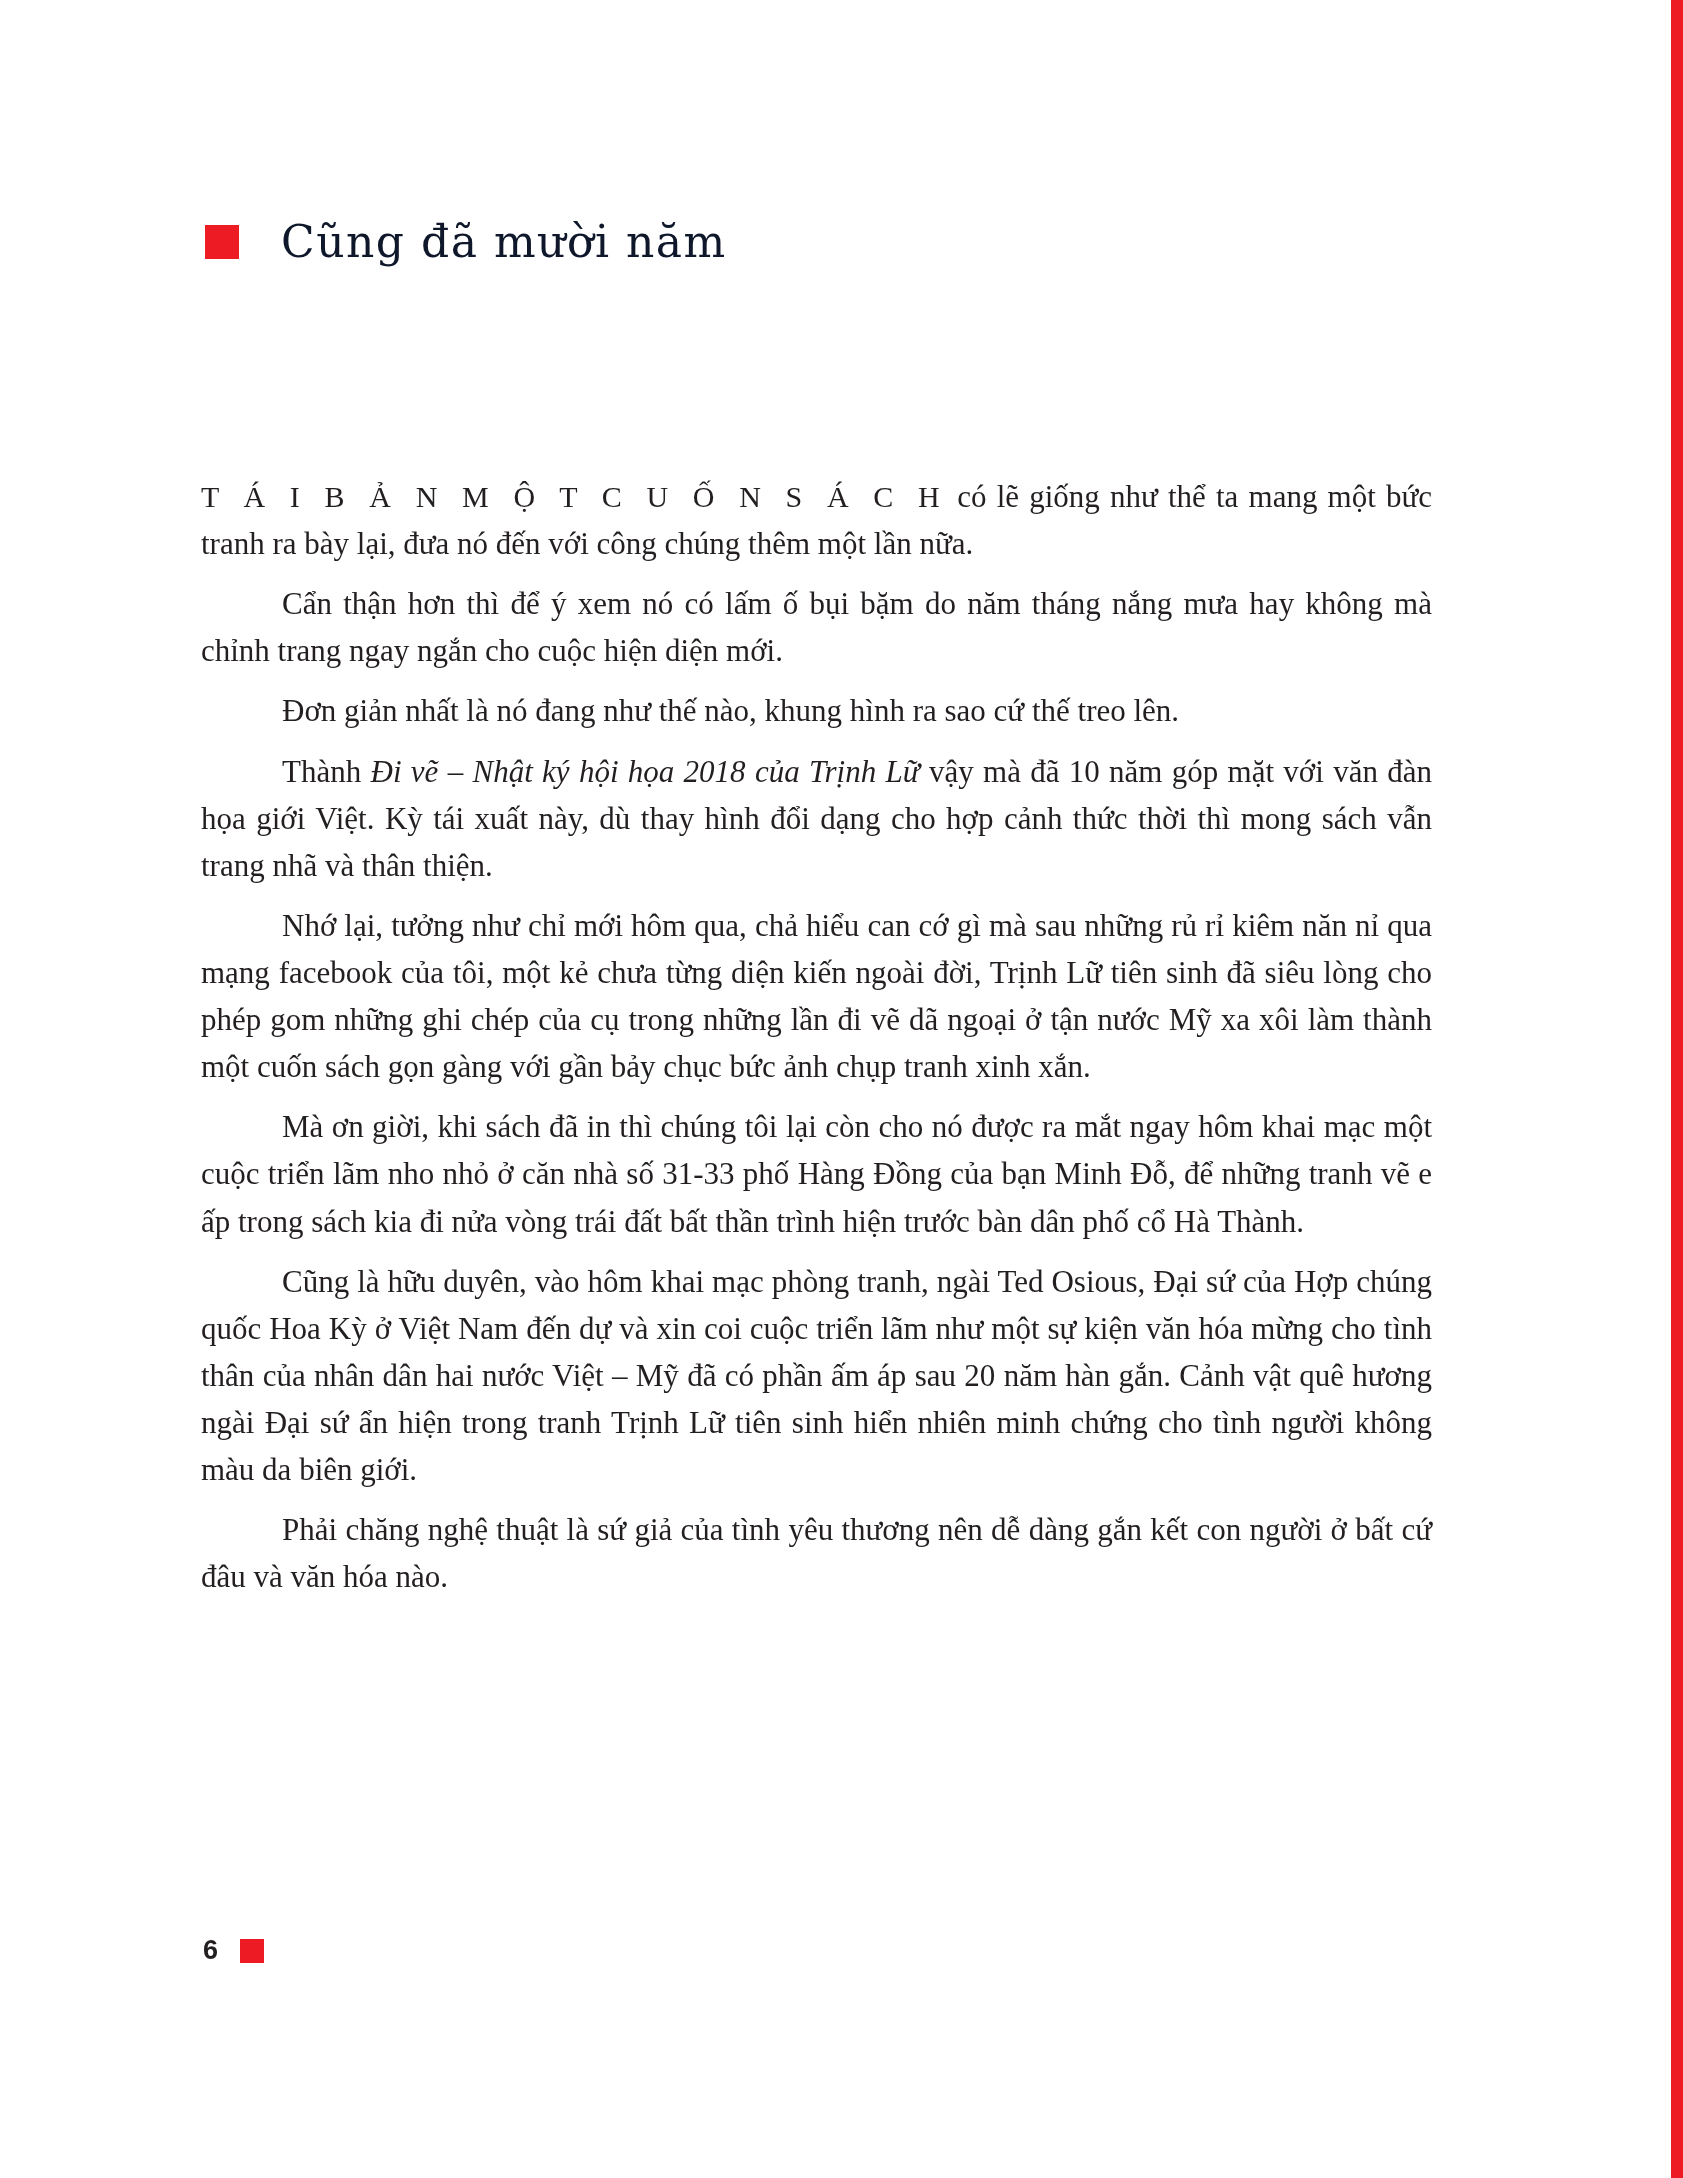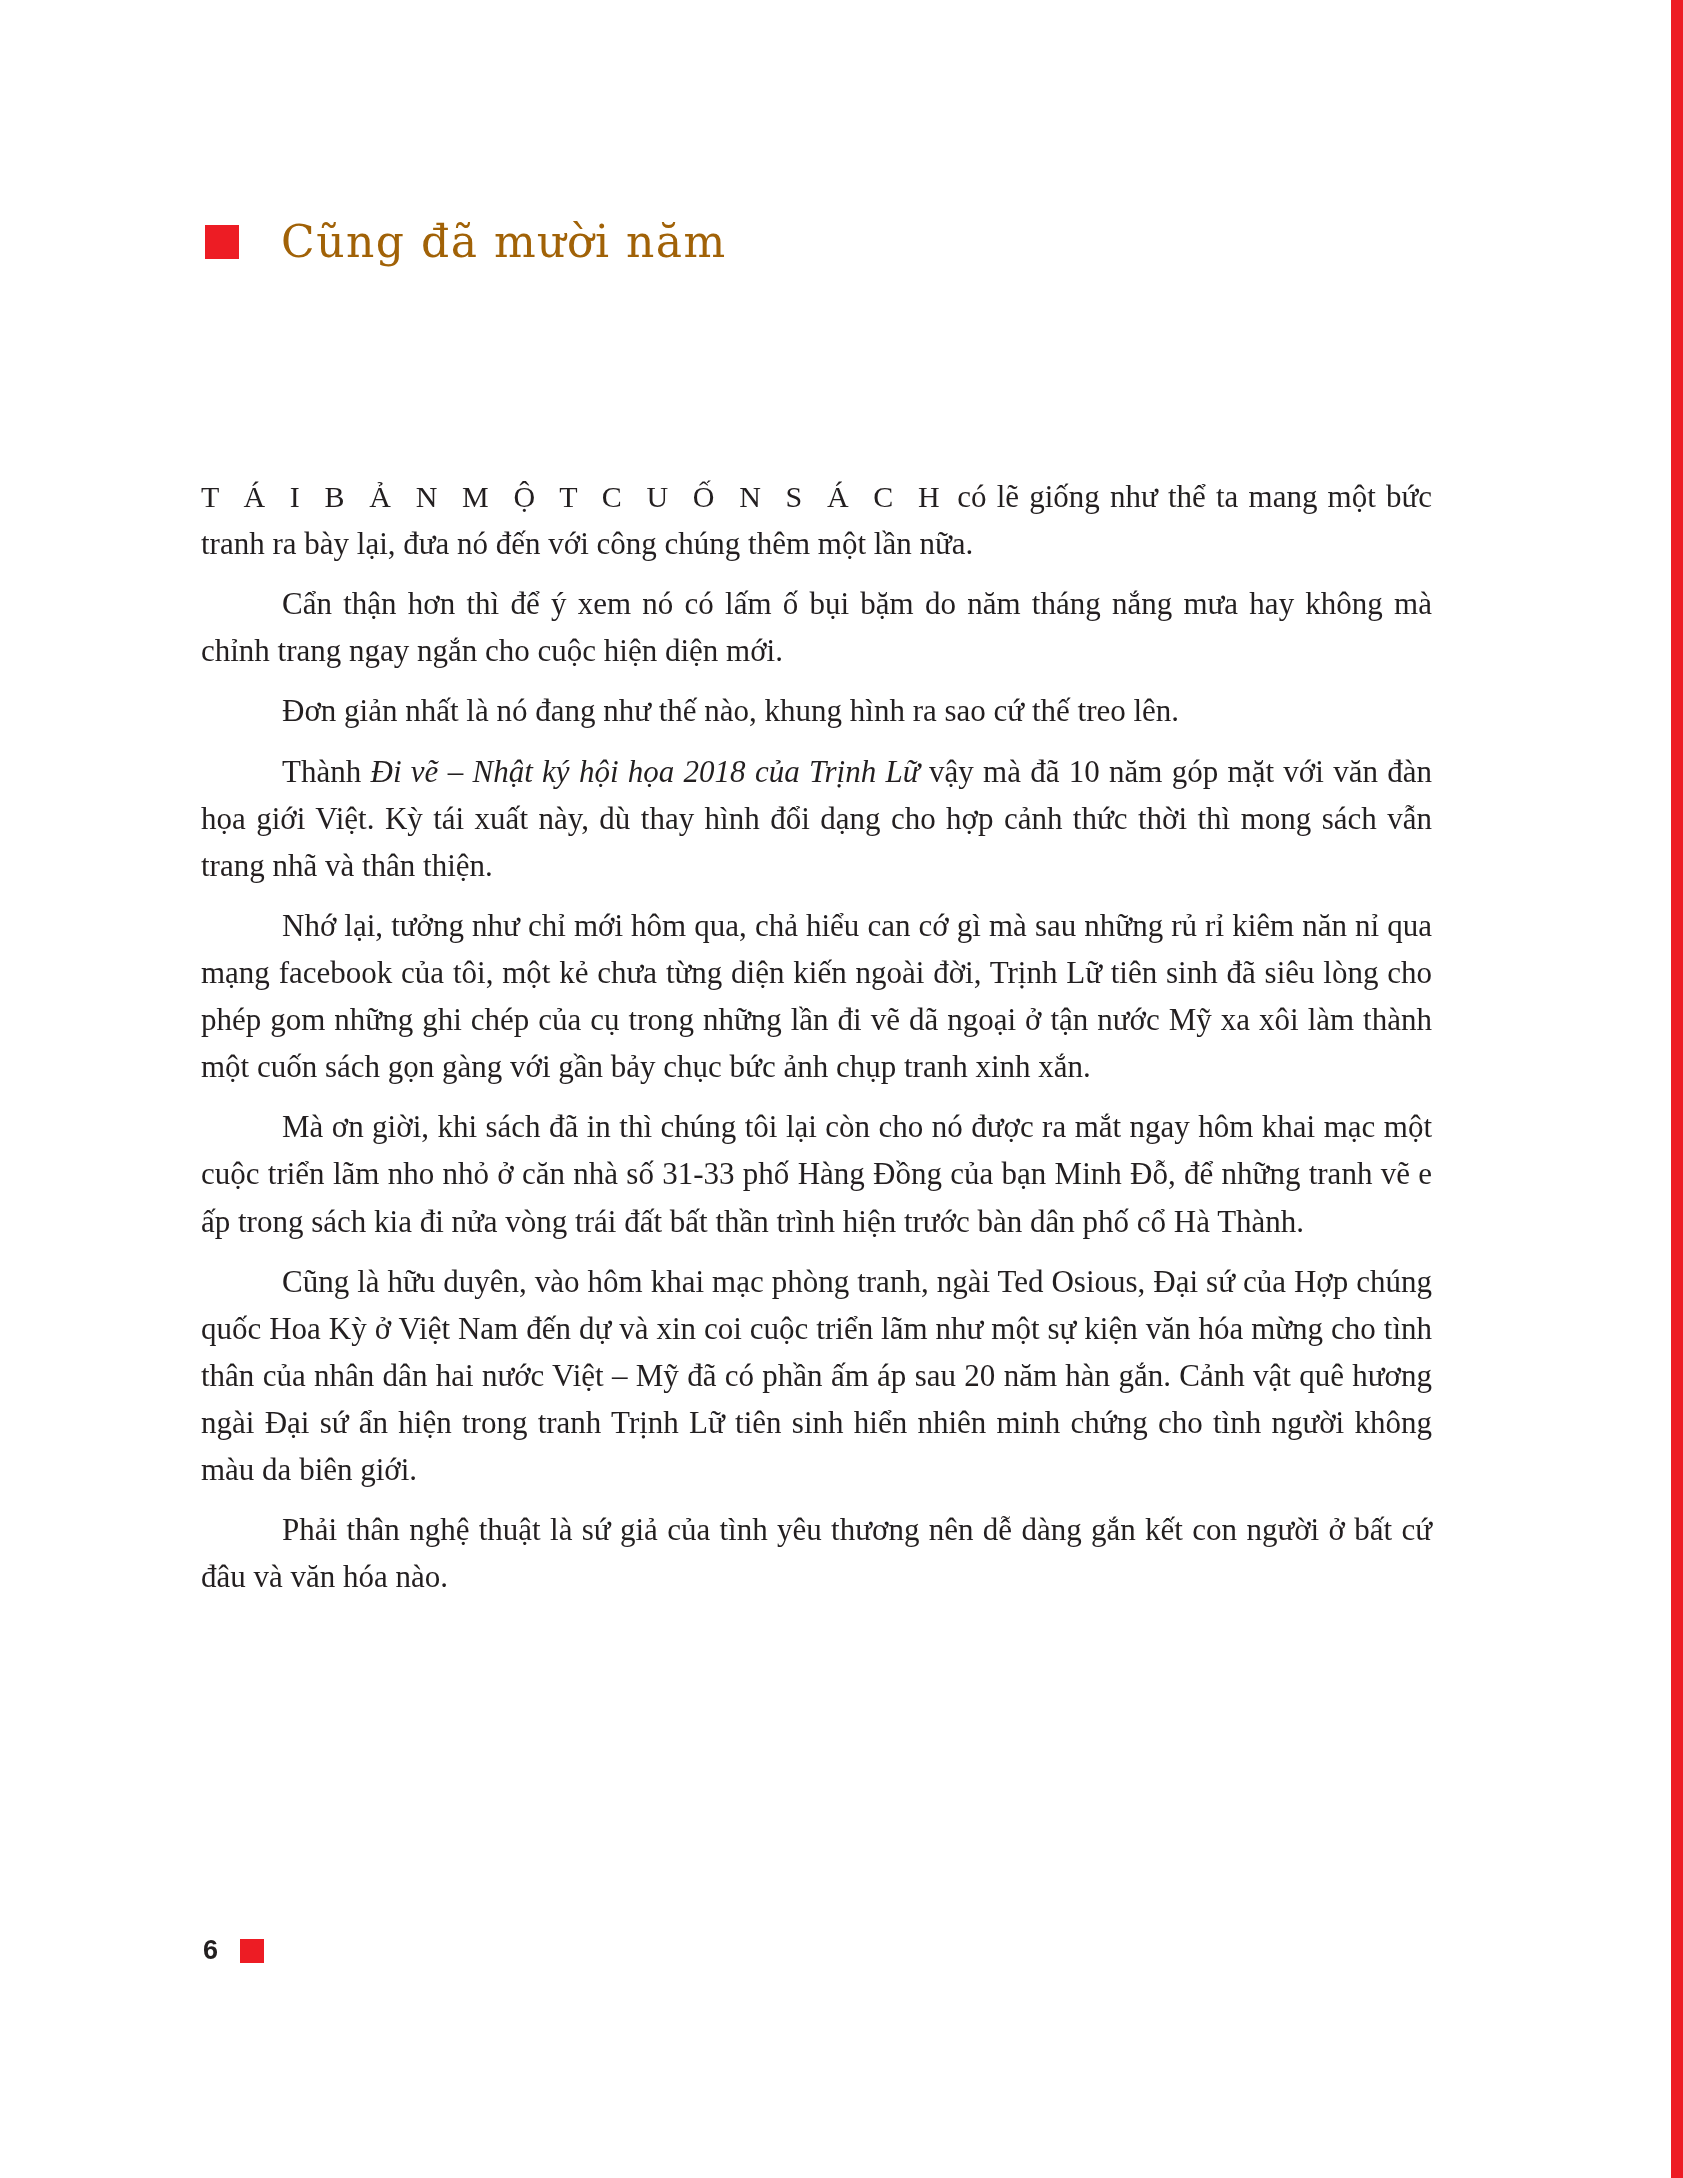--- a/index.html
+++ b/index.html
@@ -48,21 +48,21 @@
   .chapter-square {
     width: 34px;
     height: 34px;
     background: #ed1c24;
     flex: 0 0 auto;
   }
   .chapter-title {
     font-family: "DejaVu Serif", serif;
     font-size: 44px;
     letter-spacing: 1.5px;
-    color: #a16207;
+    color: #0f172a;
     white-space: nowrap;
     font-weight: 400;
   }
 
   
   .body-col {
     position: absolute;
     left: 201px;
     top: 473px;
     width: 1243px;
@@ -133,21 +133,21 @@
     <p class="indent">
       <span>Thành </span><span class="ital">Đi vẽ – Nhật ký hội họa 2018 của Trịnh Lữ</span><span> vậy mà đã 10 năm góp mặt với văn đàn họa giới Việt. Kỳ tái xuất này, dù thay hình đổi dạng cho hợp cảnh thức thời thì mong sách vẫn trang nhã và thân thiện.</span>
     </p>
 
     <p class="indent">Nhớ lại, tưởng như chỉ mới hôm qua, chả hiểu can cớ gì mà sau những rủ rỉ kiêm năn nỉ qua mạng facebook của tôi, một kẻ chưa từng diện kiến ngoài đời, Trịnh Lữ tiên sinh đã siêu lòng cho phép gom những ghi chép của cụ trong những lần đi vẽ dã ngoại ở tận nước Mỹ xa xôi làm thành một cuốn sách gọn gàng với gần bảy chục bức ảnh chụp tranh xinh xắn.</p>
 
     <p class="indent">Mà ơn giời, khi sách đã in thì chúng tôi lại còn cho nó được ra mắt ngay hôm khai mạc một cuộc triển lãm nho nhỏ ở căn nhà số 31-33 phố Hàng Đồng của bạn Minh Đỗ, để những tranh vẽ e ấp trong sách kia đi nửa vòng trái đất bất thần trình hiện trước bàn dân phố cổ Hà Thành.</p>
 
     <p class="indent">Cũng là hữu duyên, vào hôm khai mạc phòng tranh, ngài Ted Osious, Đại sứ của Hợp chúng quốc Hoa Kỳ ở Việt Nam đến dự và xin coi cuộc triển lãm như một sự kiện văn hóa mừng cho tình thân của nhân dân hai nước Việt – Mỹ đã có phần ấm áp sau 20 năm hàn gắn. Cảnh vật quê hương ngài Đại sứ ẩn hiện trong tranh Trịnh Lữ tiên sinh hiển nhiên minh chứng cho tình người không màu da biên giới.</p>
 
-    <p class="indent">Phải thân nghệ thuật là sứ giả của tình yêu thương nên dễ dàng gắn kết con người ở bất cứ đâu và văn hóa nào.</p>
+    <p class="indent">Phải chăng nghệ thuật là sứ giả của tình yêu thương nên dễ dàng gắn kết con người ở bất cứ đâu và văn hóa nào.</p>
 
   </div>
 
   <div class="footer">
     <div class="page-number">6</div>
     <div class="footer-square"></div>
   </div>
 
 </div>
 

